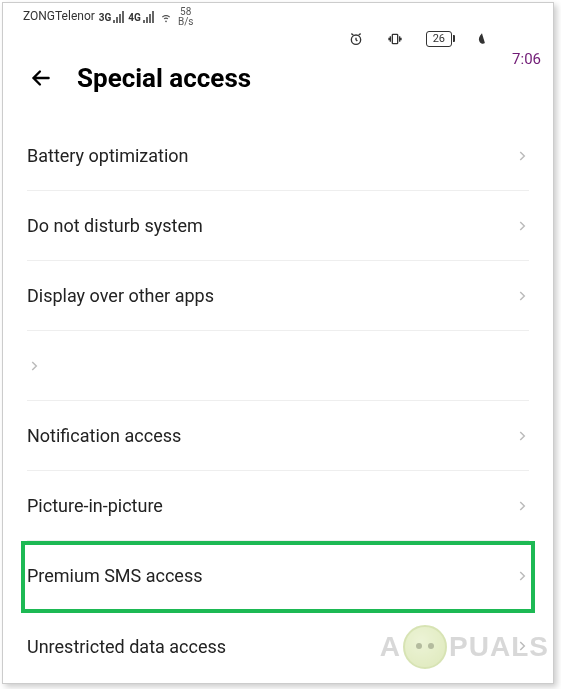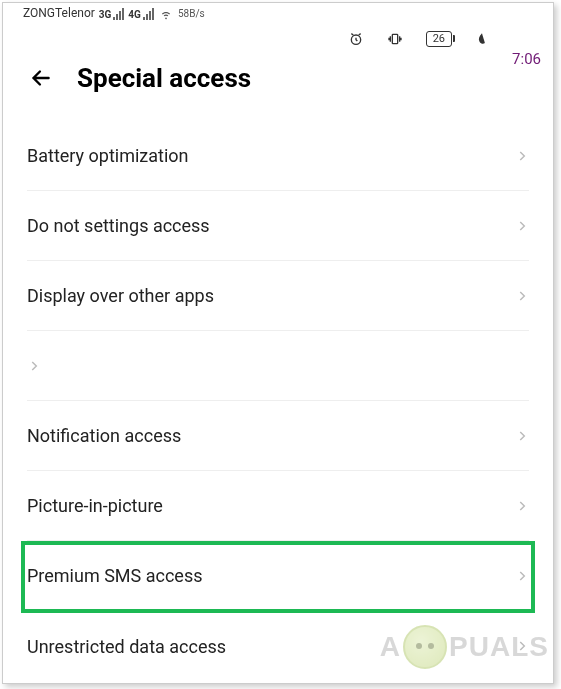--- a/index.html
+++ b/index.html
@@ -67,21 +67,21 @@
       height: 12px;
     }
     .signal-bars span {
       width: 2px;
       background: #666;
       display: block;
     }
     .wifi-svg { width: 16px; height: 14px; }
     .speed-block {
       display: flex;
-      flex-direction: row;
+      flex-direction: column;
       line-height: 1;
       font-size: 10px;
       align-items: center;
       color: #555;
     }
     .status-right {
       display: flex;
       align-items: center;
       gap: 23px;
       font-size: 14px;
@@ -266,21 +266,21 @@
   </div>
 
   <div class="list">
     <div class="list-item">
       <span class="list-item-label">Battery optimization</span>
       <svg class="chevron" width="14" height="22" viewBox="0 0 24 24" fill="none" stroke="#bbb" stroke-width="2.5">
           <path d="M9 5l7 7-7 7"></path>
         </svg>
     </div>
     <div class="list-item">
-      <span class="list-item-label">Do not settings access</span>
+      <span class="list-item-label">Do not disturb system</span>
       <svg class="chevron" width="14" height="22" viewBox="0 0 24 24" fill="none" stroke="#bbb" stroke-width="2.5">
           <path d="M9 5l7 7-7 7"></path>
         </svg>
     </div>
     <div class="list-item">
       <span class="list-item-label">Display over other apps</span>
       <svg class="chevron" width="14" height="22" viewBox="0 0 24 24" fill="none" stroke="#bbb" stroke-width="2.5">
           <path d="M9 5l7 7-7 7"></path>
         </svg>
     </div>

